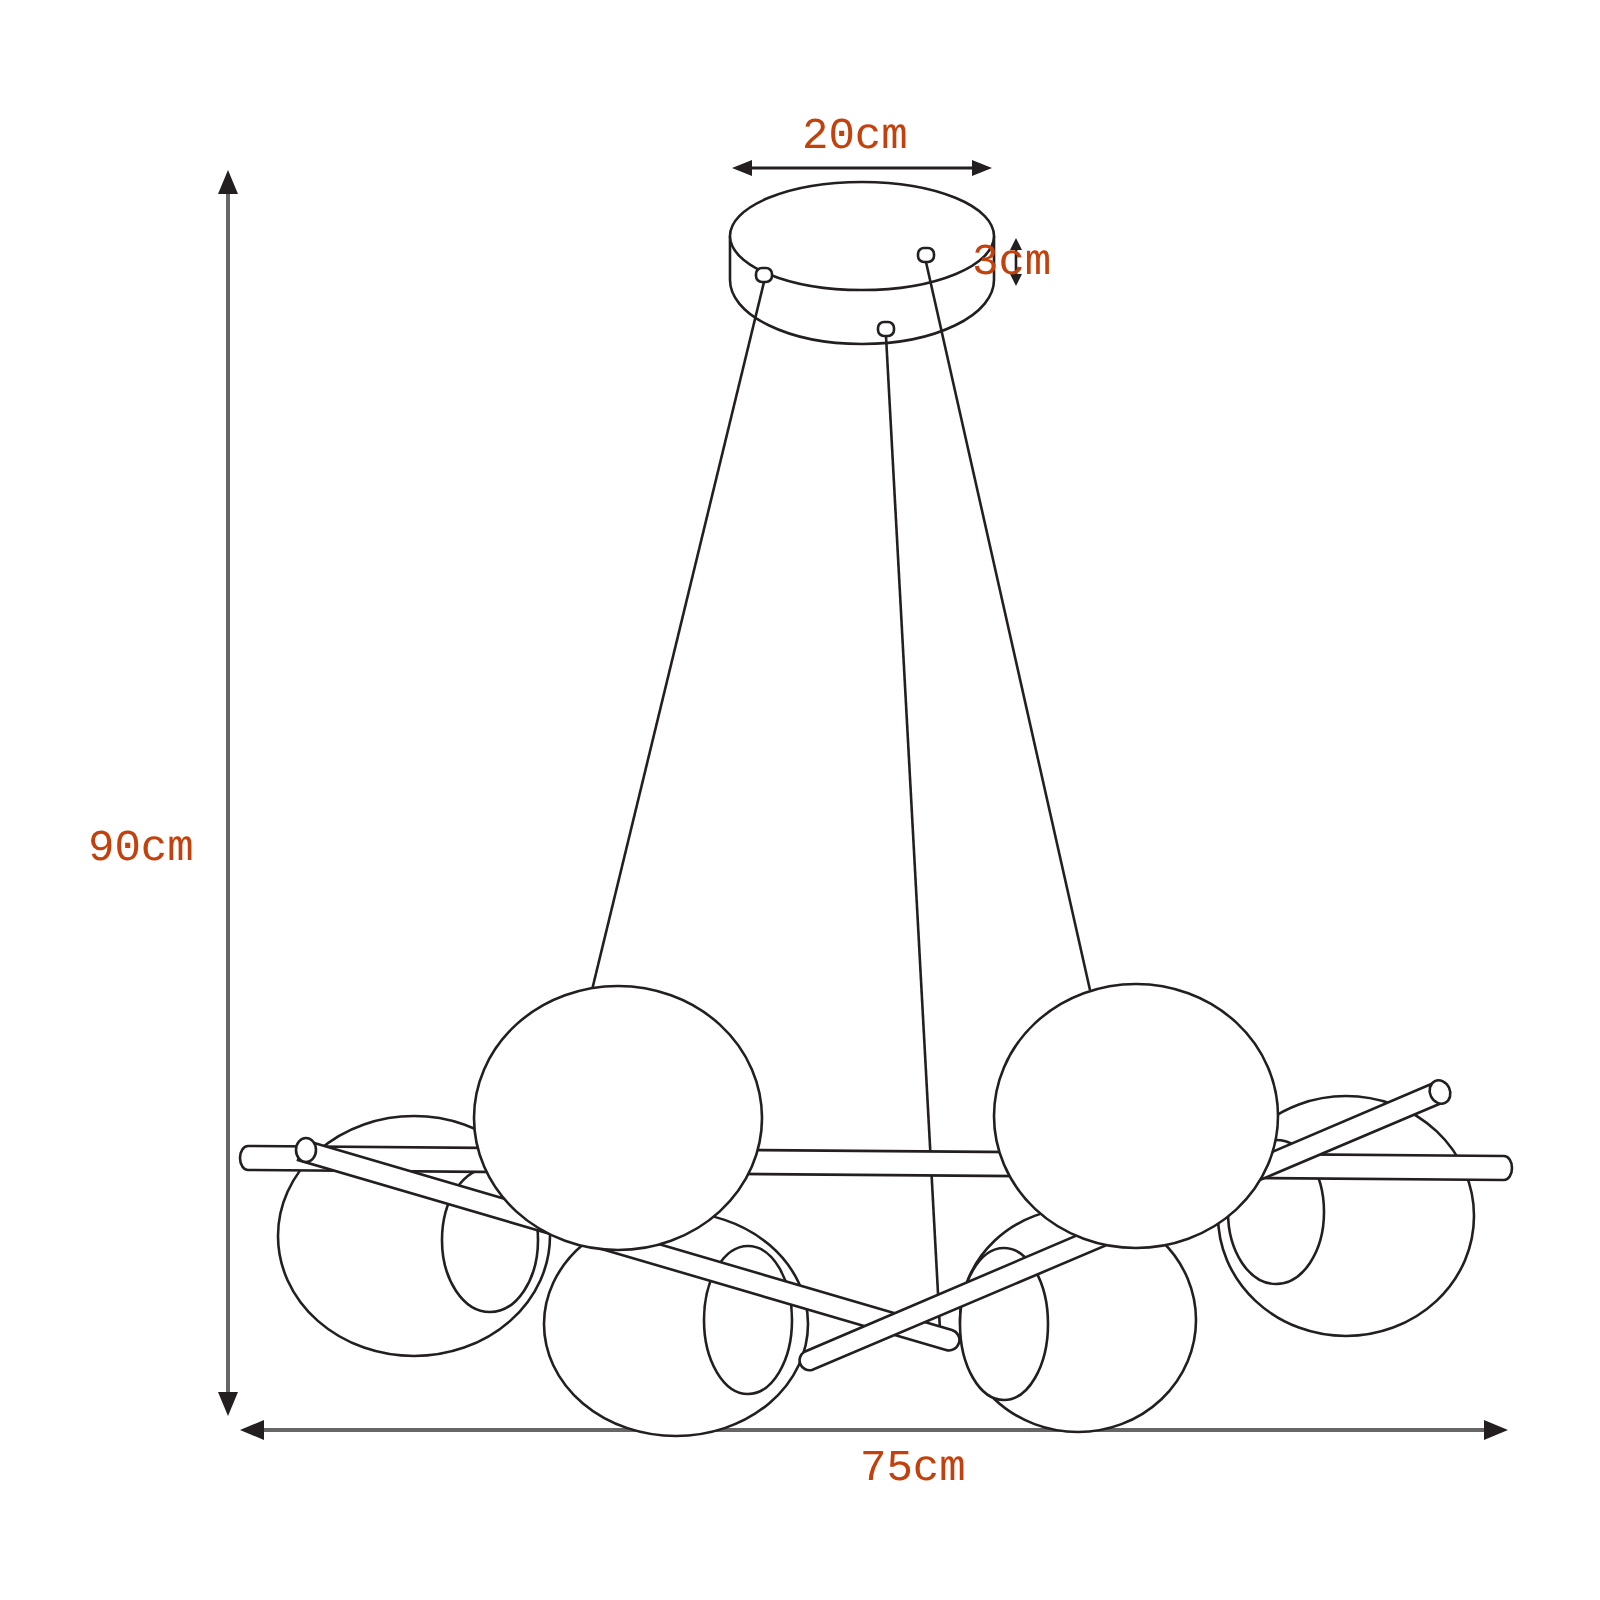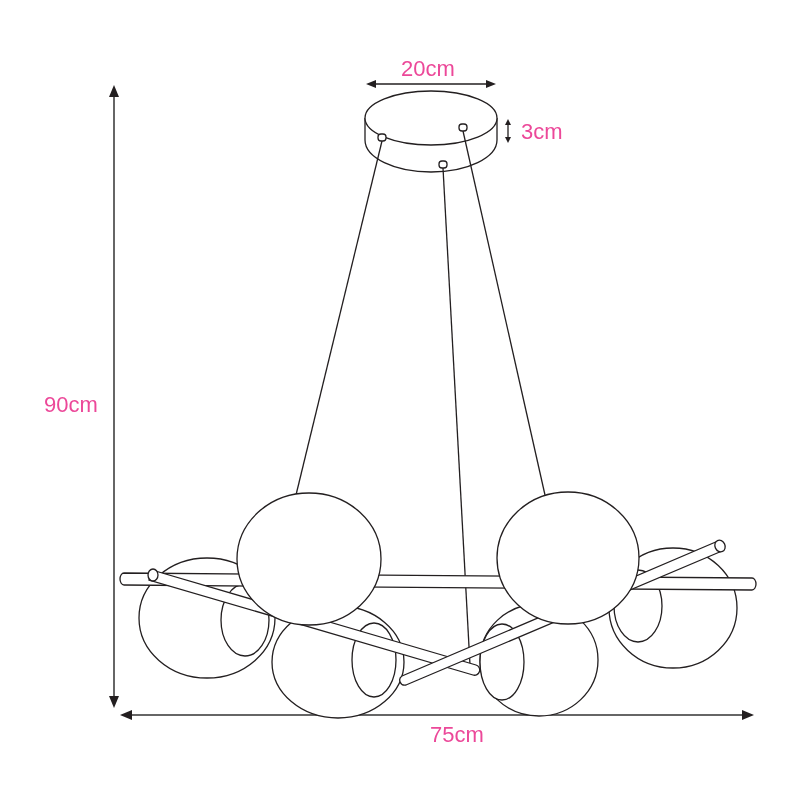--- a/index.html
+++ b/index.html
@@ -1,18 +1,18 @@
 <!DOCTYPE html>
 <html><head>
   <meta charset="utf-8">
   <style>
     html, body { margin: 0; padding: 0; background: #ffffff; }
     #canvas { position: relative; width: 800px; height: 800px; background: #ffffff; overflow: hidden; }
     svg { position: absolute; left: 0; top: 0; }
-    .label { position: absolute; font-family: Liberation Sans, sans-serif; font-size: 22px; color: #ec4899; line-height: 1; white-space: nowrap; }
+    .label { position: absolute; font-family: Liberation Mono, monospace; font-size: 22px; color: #c2410c; line-height: 1; white-space: nowrap; }
     .ln { fill: none; stroke: #231f20; stroke-width: 1.3; }
     .fill { fill: #ffffff; stroke: #231f20; stroke-width: 1.3; }
     .dim { stroke: #666666; stroke-width: 2; fill: none; }
     .arrow { fill: #231f20; }
   </style>
 </head>
 <body>
 
 <div id="canvas">
   <svg width="800" height="800" viewBox="0 0 800 800">
@@ -89,16 +89,16 @@
 
     <g>
       <ellipse class="fill" cx="309" cy="559" rx="72" ry="66"></ellipse>
     </g>
     <g>
       <ellipse class="fill" cx="568" cy="558" rx="71" ry="66"></ellipse>
     </g>
   </svg>
 
   <div class="label" style="left:401px; top:58px;">20cm</div>
-  <div class="label" style="left:521px; top:121px;">3cm</div>
-  <div class="label" style="left:44px; top:394px;">90cm</div>
+  <div class="label" style="left:486px; top:121px;">3cm</div>
+  <div class="label" style="left:44px; top:414px;">90cm</div>
   <div class="label" style="left:430px; top:724px;">75cm</div>
 </div>
 
 </body></html>

